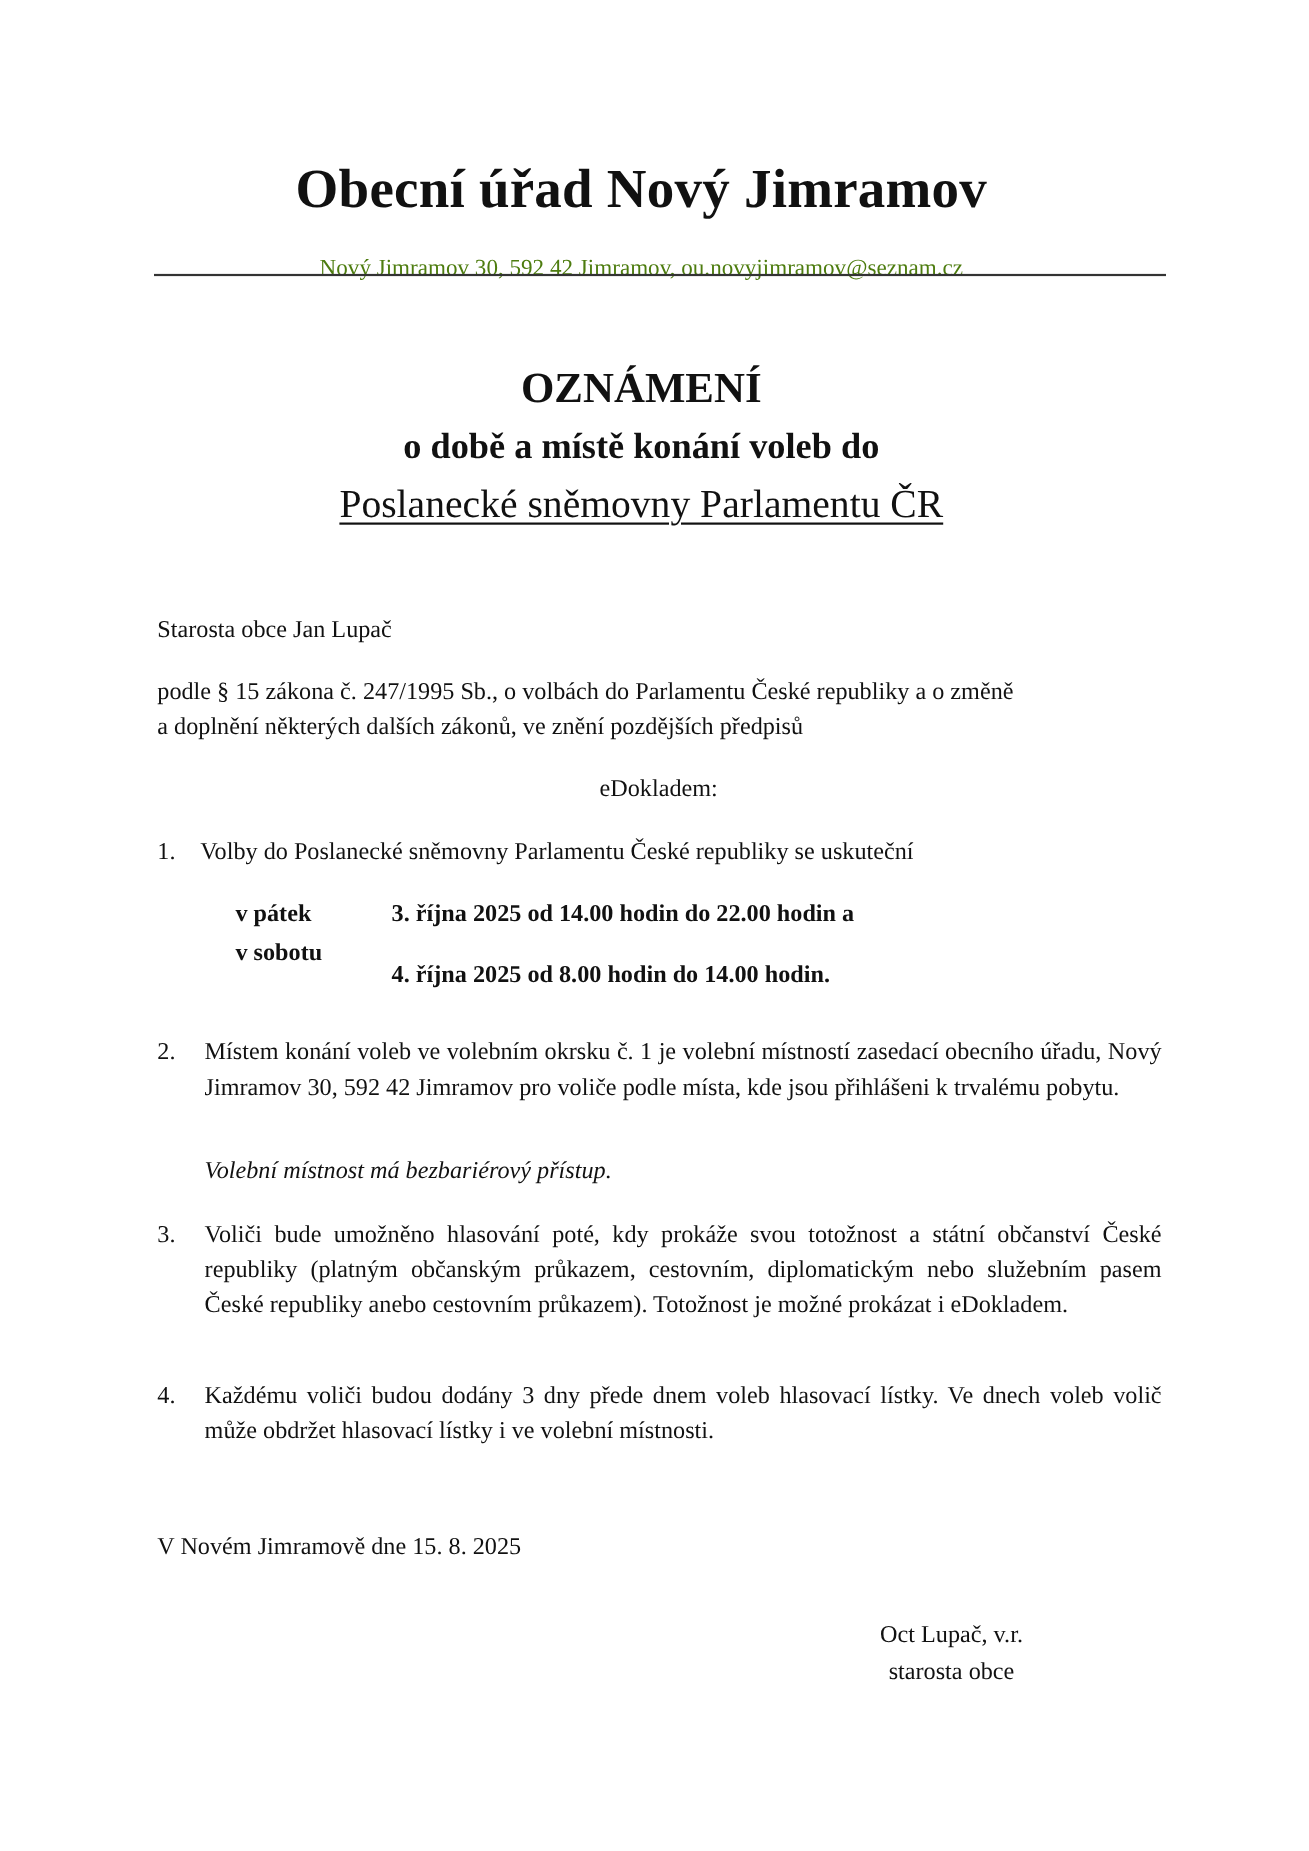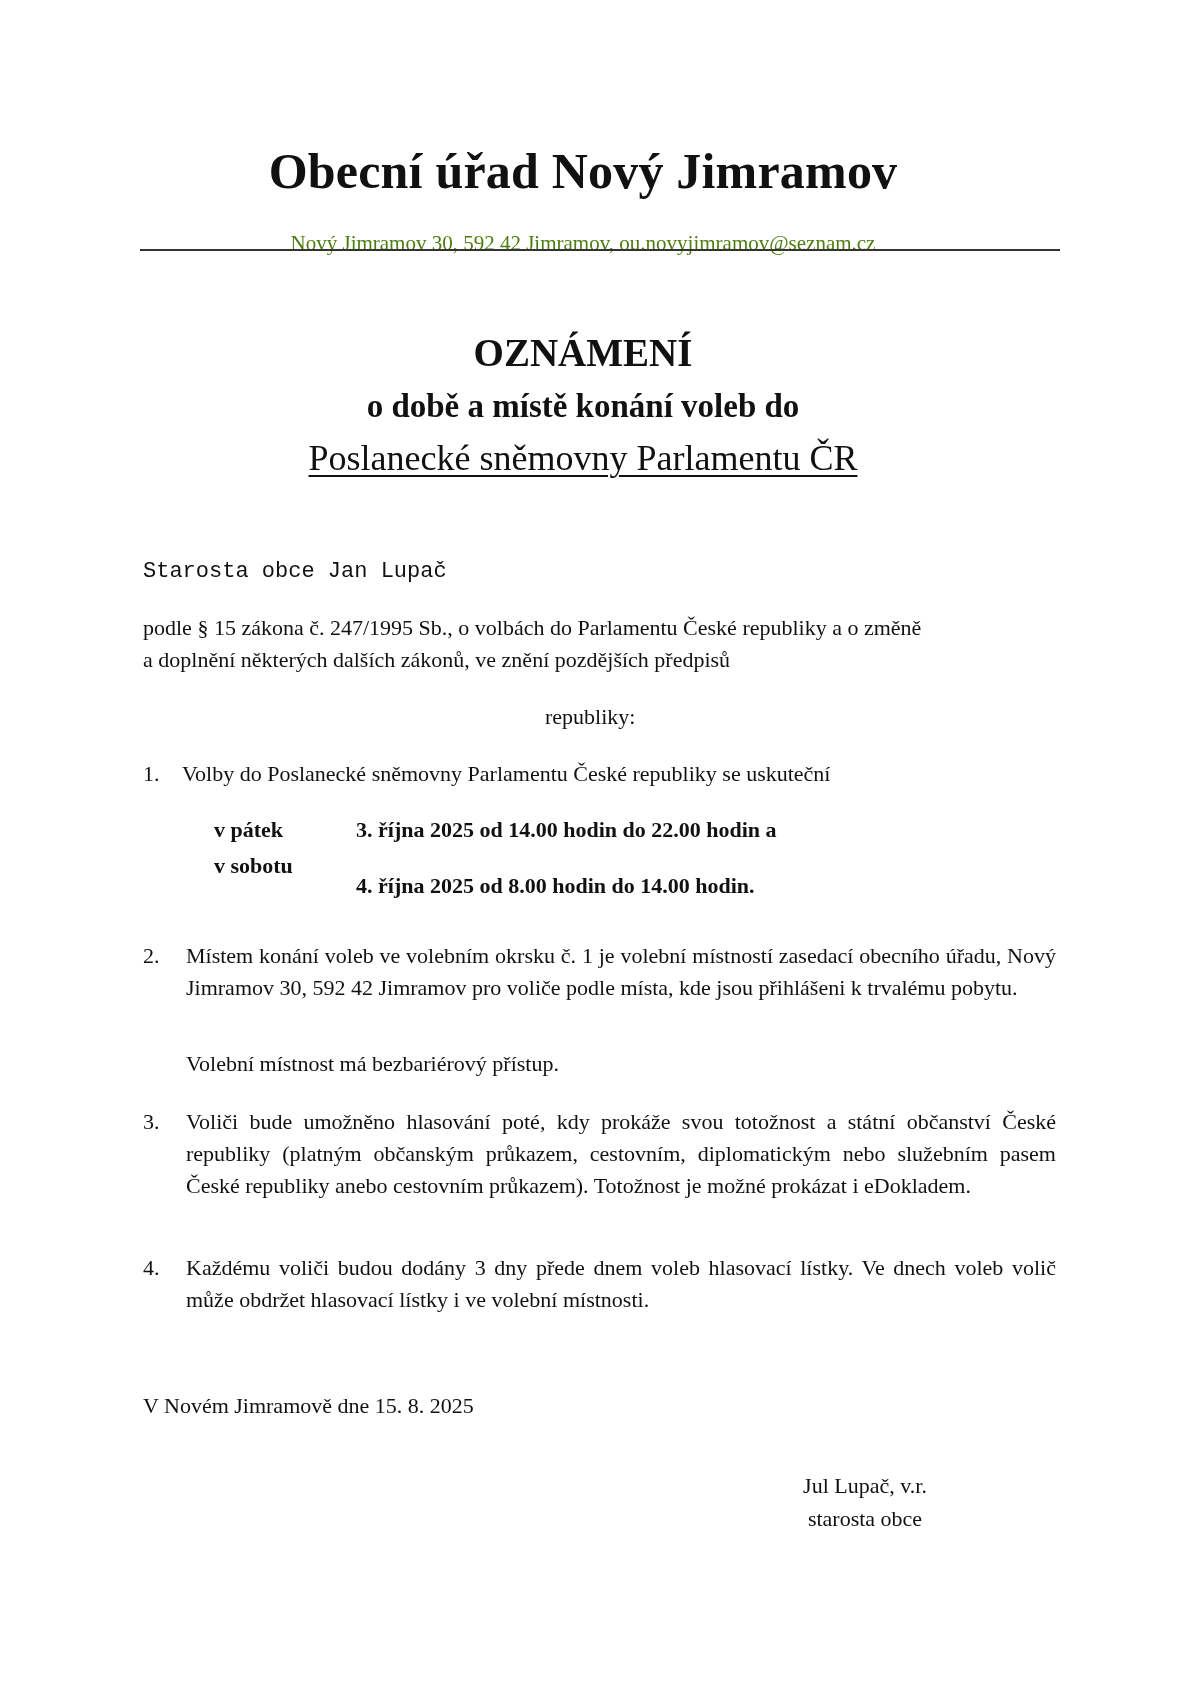--- a/index.html
+++ b/index.html
@@ -23,37 +23,37 @@
 <body>
 
 <div class="abs center title">Obecní úřad Nový Jimramov</div>
 <div class="abs center addr">Nový Jimramov 30, 592 42 Jimramov, ou.novyjimramov@seznam.cz</div>
 <div class="rule"></div>
 
 <div class="abs center oznameni">OZNÁMENÍ</div>
 <div class="abs center sub">o době a místě konání voleb do</div>
 <div class="abs center big"><span>Poslanecké sněmovny Parlamentu ČR</span></div>
 
-<div class="abs p" style="left:143px; top:556px;font-family:Liberation Mono, monospace;">Starosta obce Jan Lupač</div>
+<div class="abs p" style="left:143px; top:556px;">Starosta obce Jan Lupač</div>
 <div class="abs p" style="left:143px; top:612px;">podle § 15 zákona č. 247/1995  Sb., o volbách do Parlamentu České republiky a o změně</div>
 <div class="abs p" style="left:143px; top:644px;">a doplnění některých dalších zákonů, ve znění pozdějších předpisů</div>
-<div class="abs p" style="left:545px; top:701px;">republiky:</div>
+<div class="abs p" style="left:545px; top:701px;">eDokladem:</div>
 
 <div class="abs p" style="left:143px; top:758px;">1.</div>
 <div class="abs p" style="left:182px; top:758px;">Volby do Poslanecké sněmovny Parlamentu České republiky se uskuteční</div>
 <div class="abs p bold" style="left:214px; top:814px;">v pátek</div>
 <div class="abs p bold" style="left:356px; top:814px;">3. října 2025 od 14.00 hodin do 22.00 hodin a</div>
 <div class="abs p bold" style="left:214px; top:850px;text-align:center;">v sobotu</div>
 <div class="abs p bold" style="left:356px; top:870px;">4. října 2025 od 8.00 hodin do 14.00 hodin.</div>
 
 <div class="abs p" style="left:143px; top:940px;">2.</div>
 <div class="abs p justify" style="left:186px; top:940px; width:870px;">Místem konání voleb ve volebním   okrsku   č.  1 je volební   místností zasedací obecního úřadu, Nový Jimramov 30, 592 42 Jimramov pro voliče podle místa, kde jsou přihlášeni k trvalému pobytu.</div>
-<div class="abs p" style="left:186px; top:1048px;">Volební místnost má bezbariérový přístup.</div>
+<div class="abs p" style="left:186px; top:1048px;font-style:italic;">Volební místnost má bezbariérový přístup.</div>
 
 <div class="abs p" style="left:143px; top:1106px;">3.</div>
 <div class="abs p justify" style="left:186px; top:1106px; width:870px;">Voliči bude umožněno hlasování poté, kdy prokáže svou totožnost a státní občanství České republiky (platným občanským průkazem, cestovním, diplomatickým nebo služebním pasem České republiky anebo cestovním průkazem). Totožnost je možné prokázat i eDokladem.</div>
 
 <div class="abs p" style="left:143px; top:1252px;">4.</div>
 <div class="abs p justify" style="left:186px; top:1252px; width:870px;">Každému voliči budou dodány 3 dny přede dnem voleb hlasovací lístky. Ve dnech voleb volič může obdržet hlasovací lístky i ve volební místnosti.</div>
 
 <div class="abs p" style="left:143px; top:1390px;">V Novém Jimramově dne 15. 8. 2025</div>
-<div class="abs p" style="left:780px; top:1470px; width:170px; text-align:center;">Jul Lupač, v.r.</div>
+<div class="abs p" style="left:780px; top:1470px; width:170px; text-align:center;">Oct Lupač, v.r.</div>
 <div class="abs p" style="left:780px; top:1503px; width:170px; text-align:center;">starosta obce</div>
 
 </body></html>

